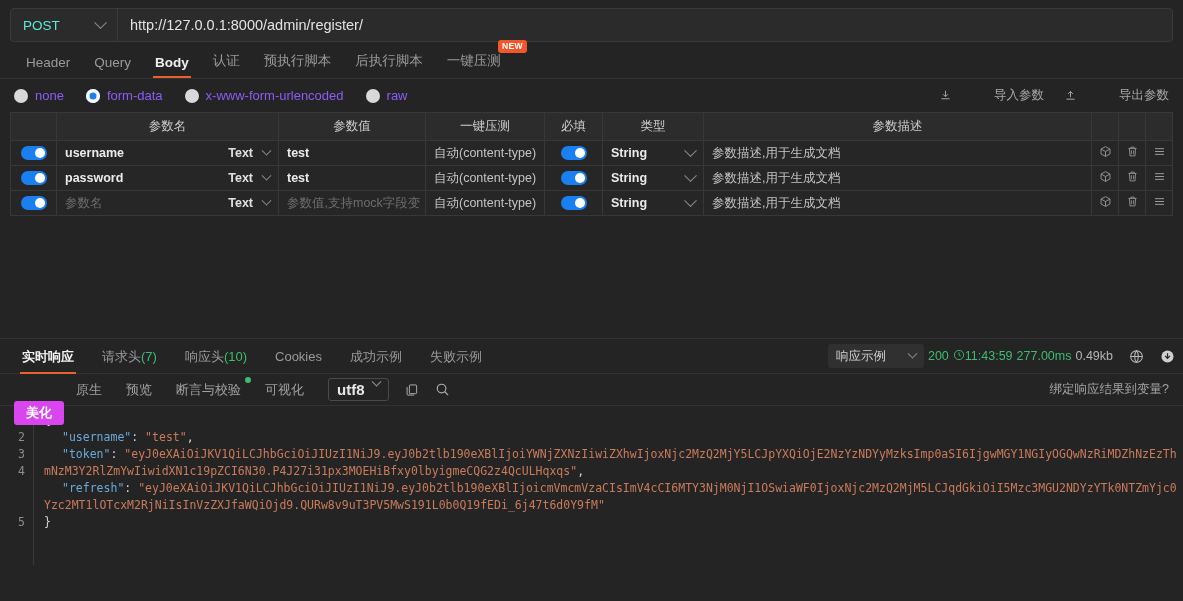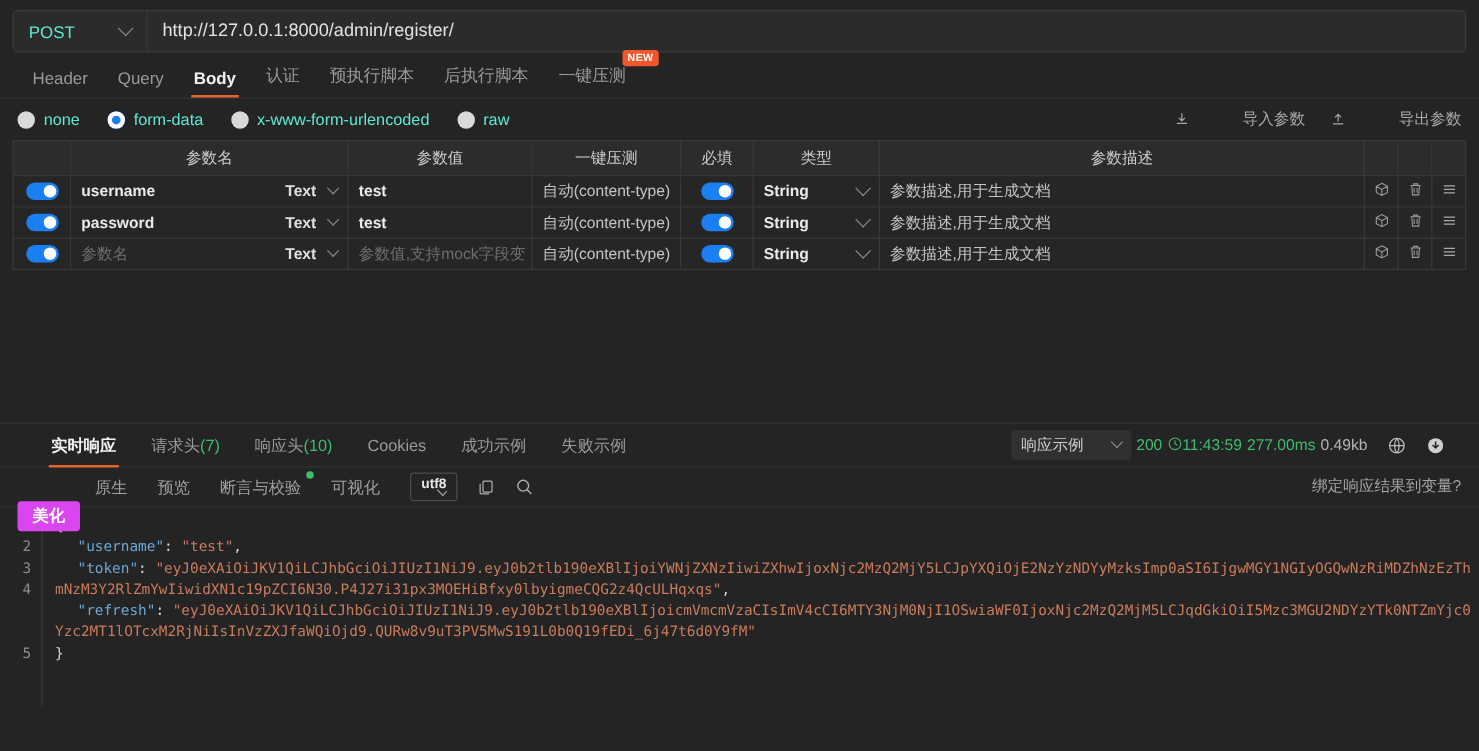--- a/index.html
+++ b/index.html
@@ -126,21 +126,21 @@
     align-items: center;
     height: 33px;
     padding: 0 14px;
   }
   .radio {
     display: flex;
     align-items: center;
     margin-right: 22px;
     cursor: pointer;
     font-size: 13px;
-    color: #5eead4;
+    color: #8b5cf6;
   }
   .dot {
     width: 14px; height: 14px;
     border-radius: 50%;
     background: #d9d9d9;
     margin-right: 7px;
     flex: none;
   }
   .dot.on {
     background: #1a7ff0;
@@ -213,21 +213,21 @@
   .ph { color: #6e6e6e; }
   .tinysel { display: flex; align-items: center; color: #e0e0e0; font-weight: bold; font-size: 12.5px; }
   .tinysel .chev { width: 7px; height: 7px; margin-left: 10px; }
   .icocell { text-align: center; color: #9b9b9b; padding: 0 !important; cursor: pointer; }
 
   
   .resp-tabs {
     display: flex;
     align-items: center;
     height: 36px;
-    padding: 0 27px;
+    padding: 0 8px;
     border-top: 1px solid #333;
     border-bottom: 1px solid #333;
     margin-top: 122px;
     justify-content: space-between;
   }
   .rtab {
     position: relative;
     padding: 9px 14px 8px 14px;
     color: #9a9a9a;
     font-size: 13px;
@@ -276,31 +276,30 @@
   }
   .vtab.active { background: #d946ef; color: #fff; font-weight: bold; margin-top: 46px; }
   .greendot {
     position: absolute;
     top: -1px; right: 2px;
     width: 6px; height: 6px;
     border-radius: 50%;
     background: #3dbd6e;
   }
   .enc-select {
-    display: flex; align-items: flex-end;
+    display: flex; align-items: flex-start;
     margin-left: 12px;
     padding: 2px 8px;
     height: 23px;
     border: 1px solid #4a4a4a;
     border-radius: 3px;
     color: #e8e8e8;
     font-weight: bold;
-    font-size: 11px;
-    cursor: pointer;
-    flex-direction: column;
+    font-size: 15px;
+    cursor: pointer;
   }
   .enc-select .chev { width: 7px; height: 7px; margin-left: 8px; border-color: #9a9a9a; }
   .vbar-ico { margin-left: 16px; color: #b0b0b0; cursor: pointer; display:flex; align-items:center; }
   .view-bar .spacer { flex: 1; }
   .bindvar { color: #a5a5a5; font-size: 12.5px; cursor: pointer; }
 
   
   .code {
     display: flex;
     font-family: "DejaVu Sans Mono", "Liberation Mono", monospace;

